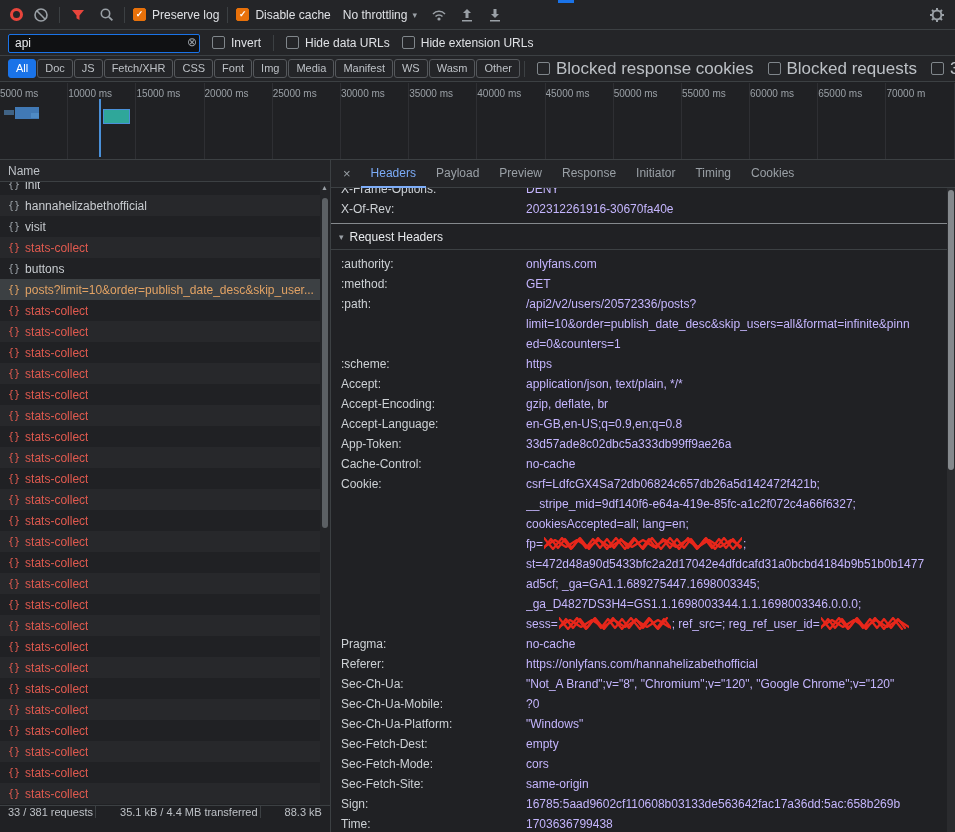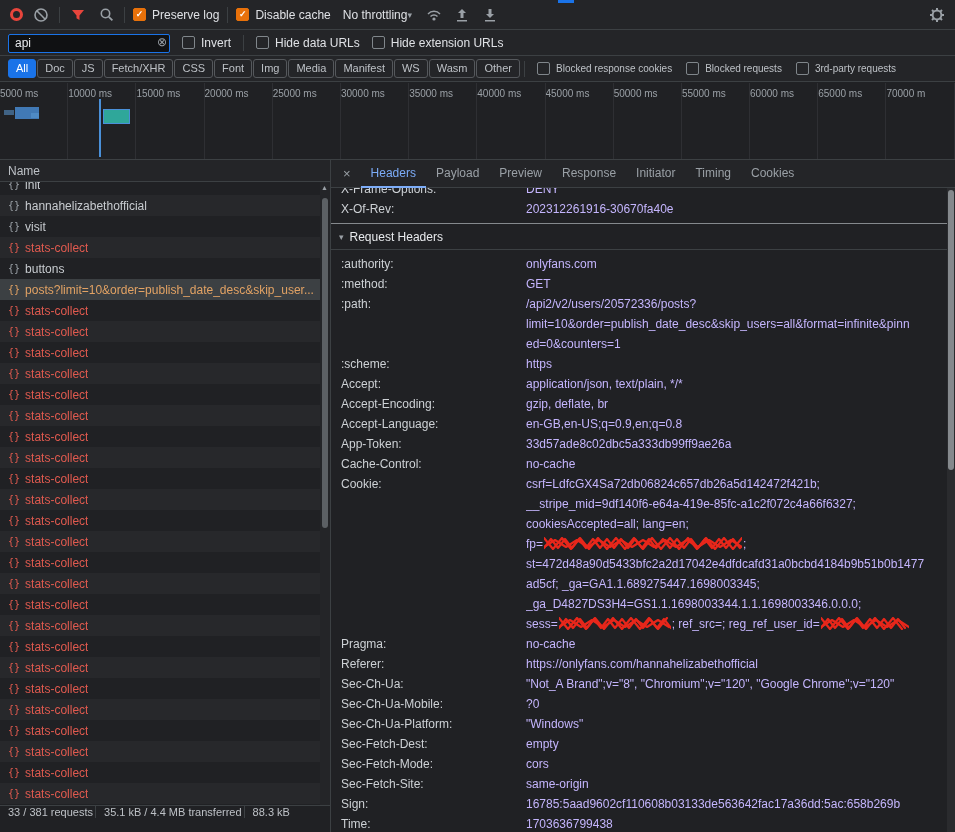--- a/index.html
+++ b/index.html
@@ -9,33 +9,33 @@
   .toolbar{top:0;height:30px;gap:8px;padding:0 8px}
   .filterbar{top:30px;height:26px;gap:12px;padding:0 8px}
   .typebar{top:56px;height:26px;gap:4px;padding:0 8px}
   .vdiv{width:1px;height:16px;background:#3c4043;flex:none}
   .icon-btn{width:20px;height:20px;display:flex;align-items:center;justify-content:center;flex:none}
   .record-dot{width:13px;height:13px;border-radius:50%;border:3px solid #e8453c;flex:none;margin-left:2px}
   .cb-group{display:flex;align-items:center;gap:6px;font-size:12px;color:#dfe1e5;flex:none}
   .cb{width:13px;height:13px;border:1.5px solid #80868b;border-radius:2px;display:inline-flex;align-items:center;justify-content:center;background:transparent;flex:none}
   .cb.checked{background:#e8710a;border-color:#e8710a}
   .cb .tick{font-size:9px;color:#fff;line-height:1;font-weight:bold}
-  .dropdown{display:flex;align-items:center;font-size:12px;color:#dfe1e5;flex:none;padding:2px 4px}
+  .dropdown{display:flex;align-items:center;gap:5px;font-size:12px;color:#dfe1e5;flex:none;padding:2px 4px}
   .chev{font-size:9px;color:#9aa0a6}
   .spacer{flex:1}
   .gear{color:#9aa0a6}
   .page-strip{position:absolute;left:558px;top:0;width:16px;height:3px;background:#1a73e8}
-  .filter-input-wrap{position:relative;width:162px;height:19px;flex:none}
+  .filter-input-wrap{position:relative;width:192px;height:19px;flex:none}
   .filter-input{width:100%;height:100%;background:#101113;border:1px solid #1a73e8;color:#e8eaed;font-size:12px;padding:0 18px 0 6px;font-family:inherit;border-radius:2px;outline:none}
   .input-clear{position:absolute;right:3px;top:2px;color:#9aa0a6;font-size:12px;line-height:14px}
   .chips{display:flex;gap:1px;align-items:center}
   .chip{font-size:11px;color:#bdc1c6;border:1px solid #55585c;border-radius:3px;padding:2px 7px;line-height:1.2;flex:none}
   .chip.selected{background:#1a73e8;border-color:#1a73e8;color:#fff}
   .tf-checkboxes{display:flex;gap:14px;margin-left:8px}
-  .tf-checkboxes .cb-label{font-size:10px;color:#bdc1c6}
+  .tf-checkboxes .cb-label{font-size:17px;color:#bdc1c6}
   .overview{position:absolute;left:0;top:83px;width:955px;height:77px;background:#202124;border-bottom:1px solid #3c4043}
   .tl-scale{display:flex;height:100%}
   .tl-col{width:68.2px;flex:none;border-right:1px solid #2e2f33;font-size:10px;color:#9aa0a6;text-align:left;padding:5px 16px 0 0;white-space:nowrap;overflow:hidden}
   .ov-bar{position:absolute}
   .b1{left:4px;top:27px;width:10px;height:5px;background:#5b9bd5;opacity:.55}
   .b2{left:15px;top:24px;width:24px;height:12px;background:#4a90d9;opacity:.8}
   .b3{left:31px;top:30px;width:8px;height:5px;background:#5b9bd5;opacity:.5}
   .sel-line{left:99px;top:16px;width:2px;height:58px;background:#4a90d9}
   .b4{left:103px;top:26px;width:27px;height:15px;background:#2fa79a;border:1px solid #4a90d9}
   .left-pane{position:absolute;left:0;top:160px;width:330px;height:672px;background:#202124}
@@ -48,21 +48,21 @@
   .req-row.error .req-icon{color:#e05a4f}
   .req-row.selected{background:#3c4043;color:#e2a264}
   .req-row.selected .req-icon{color:#e2a264}
   .req-icon{font-family:"DejaVu Sans Mono",monospace;font-size:10px;color:#9aa0a6;flex:none}
   .req-label{white-space:nowrap;overflow:hidden;text-overflow:ellipsis}
   .left-scrollbar{position:absolute;right:0;top:22px;bottom:27px;width:10px;background:#242528}
   .sb-arrow{position:absolute;top:2px;left:1px;font-size:7px;color:#9aa0a6}
   .sb-thumb{position:absolute;left:2px;top:16px;width:6px;height:330px;background:#5c6064;border-radius:3px}
   .status-bar{position:absolute;left:0;bottom:0;width:330px;height:27px;border-top:1px solid #3c4043;display:flex;align-items:flex-start;font-size:11px;color:#bdc1c6;padding:0 8px;background:#202124}
   .status-seg{white-space:nowrap;overflow:hidden}
-  .status-seg+.status-seg{border-left:1px solid #3c4043;margin-left:2px;padding-left:8px}
+  .status-seg+.status-seg{border-left:1px solid #3c4043;margin-left:2px;padding-left:24px}
   .detail-pane{position:absolute;left:330px;top:160px;width:625px;height:672px;border-left:1px solid #3c4043;background:#202124}
   .tabbar{height:28px;display:flex;align-items:center;border-bottom:1px solid #3c4043;background:#242528}
   .close-x{padding:0 10px 0 12px;color:#9aa0a6;font-size:13px}
   .tab{font-size:12px;color:#9aa0a6;padding:0 10px;line-height:27px;height:28px;flex:none}
   .tab.selected{color:#7cacf8;box-shadow:inset 0 -2px 0 #7cacf8}
   .detail-content{position:absolute;left:0;top:28px;right:8px;bottom:0;overflow:hidden;font-size:12px}
   .hdr-row{display:flex;line-height:20px}
   .hdr-row.clipped{margin-top:-9px}
   .hdr-name{width:195px;flex:none;padding-left:10px;color:#cdd1d5;white-space:nowrap}
   .hdr-value{flex:1;color:#c4b5fd;overflow:hidden}

